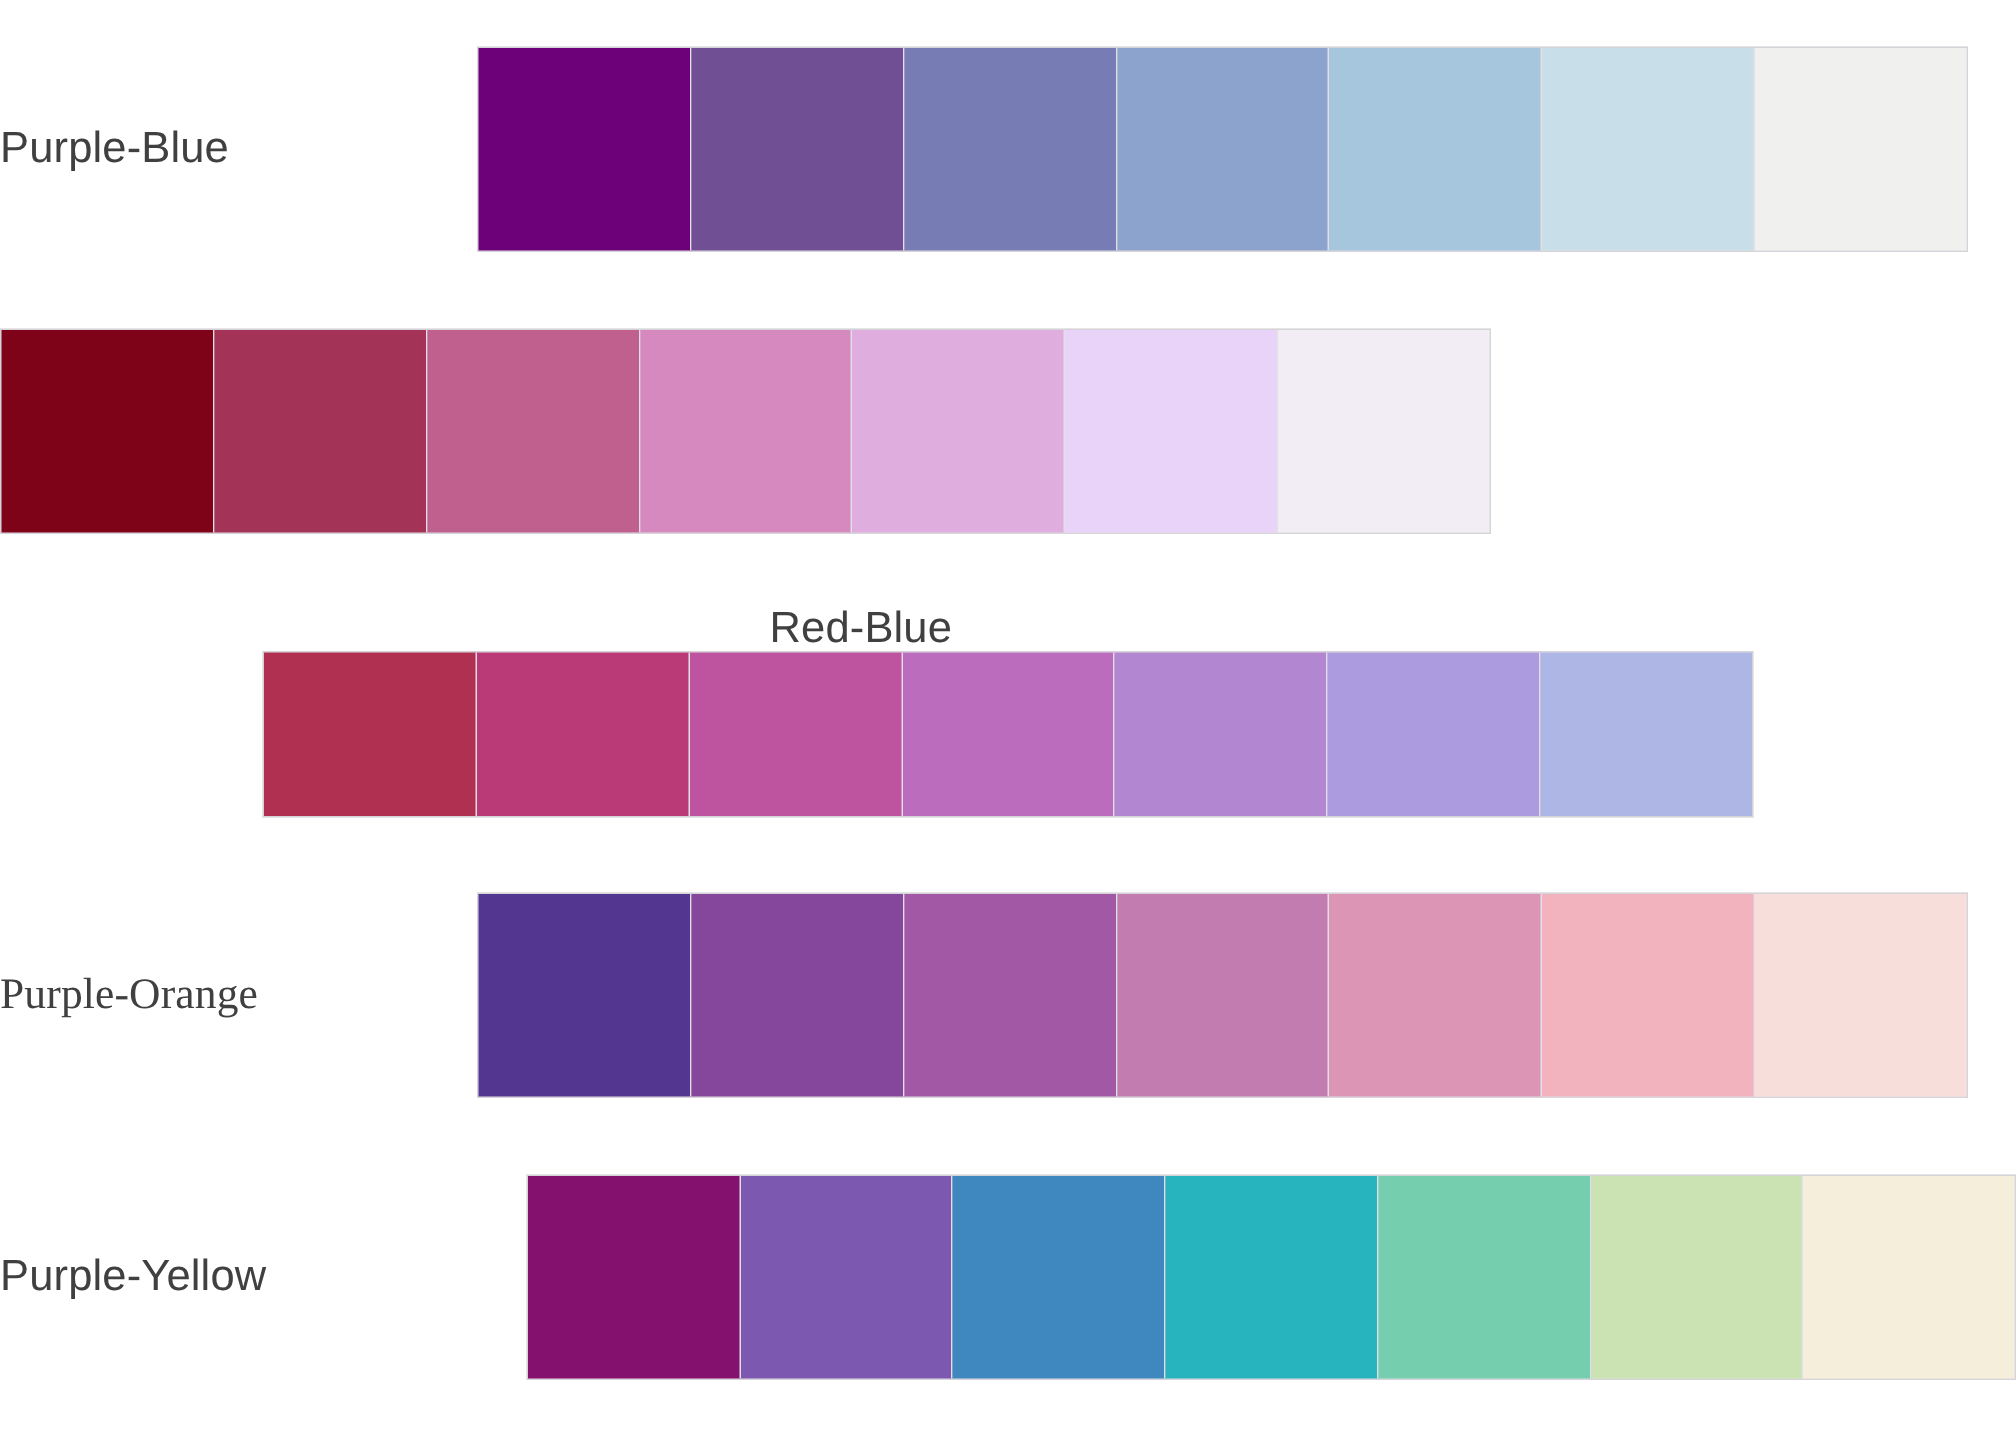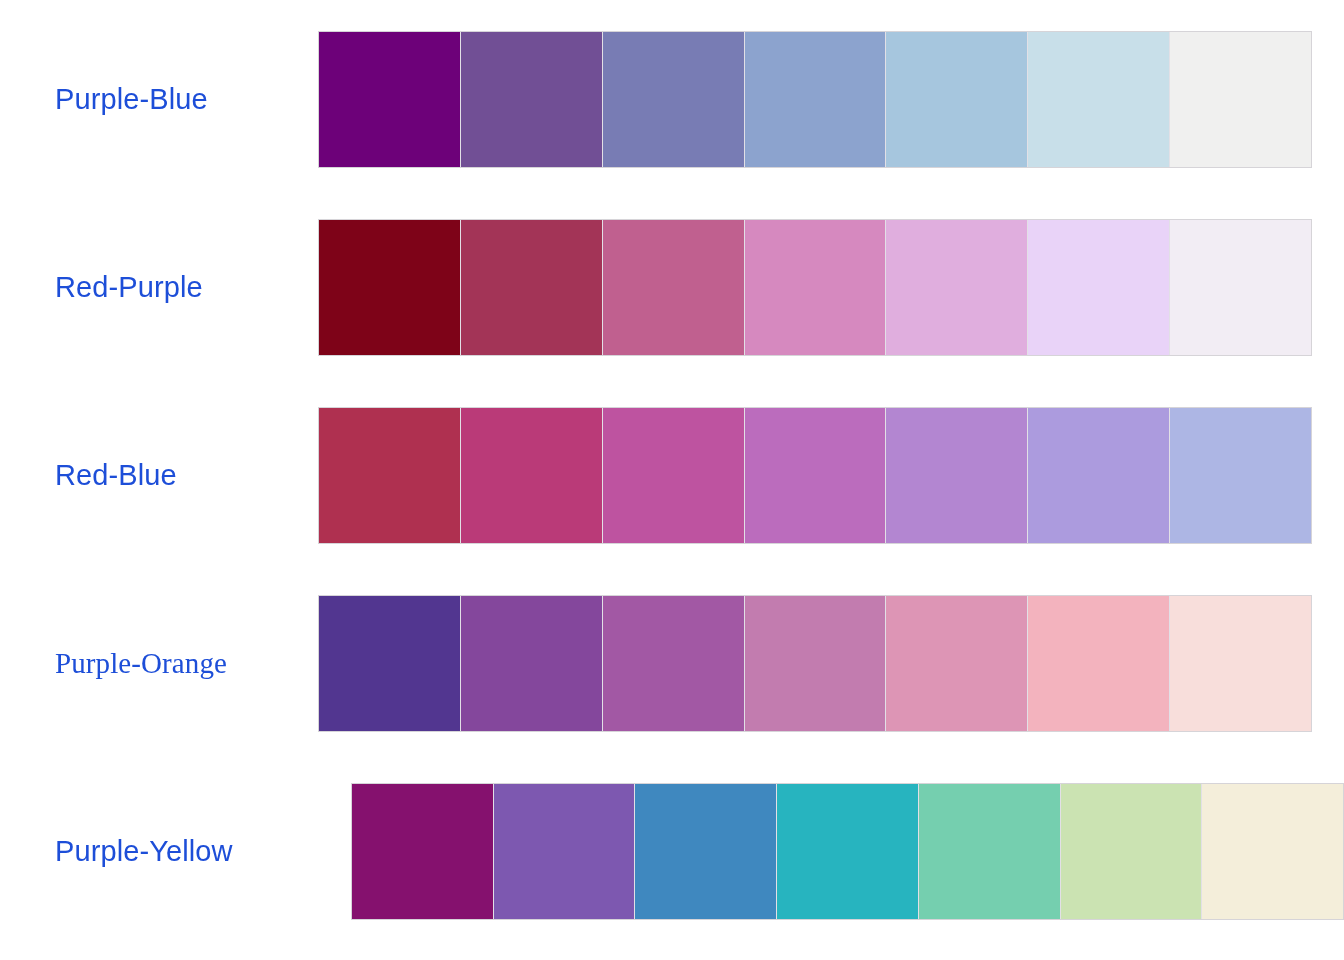--- a/index.html
+++ b/index.html
@@ -26,24 +26,23 @@
     left: 0;
     width: 1344px;
     height: 140px;
     display: flex;
     align-items: center;
   }
 
   .row-label {
     width: 318px;
     box-sizing: border-box;
-    padding-left: 55px;
     font-size: 29px;
     line-height: 1;
-    color: #1d4ed8;
+    color: #404040;
     white-space: nowrap;
     letter-spacing: 0.1px;
   }
 
   .ramp {
     position: relative;
     width: 994px;
     height: 137px;
     display: flex;
     box-sizing: border-box;
@@ -57,21 +56,21 @@
     border-right: 1px solid #e2e0e6;
     box-sizing: border-box;
   }
   .swatch:last-child {
     border-right: none;
   }
 
   
   .palette-row.r0 { top: 29px; }
   .palette-row.r1 { top: 217px; }
-  .palette-row.r2 { top: 405px; }
+  .palette-row.r2 { top: 405px; flex-direction: column; }
   .palette-row.r3 { top: 593px; font-family: Liberation Serif, serif; }
   .palette-row.r4 { top: 781px; gap: 33px; }
 </style>
 </head>
 <body style="background: rgb(255, 255, 255);">
 
 <div id="palette-figure">
 
   <div class="palette-row r0">
     <div class="row-label">Purple-Blue</div>
@@ -80,21 +79,20 @@
       <div class="swatch" style="background-color: rgb(113, 79, 149);"></div>
       <div class="swatch" style="background-color: rgb(120, 124, 180);"></div>
       <div class="swatch" style="background-color: rgb(140, 163, 206);"></div>
       <div class="swatch" style="background-color: rgb(166, 198, 222);"></div>
       <div class="swatch" style="background-color: rgb(200, 223, 233);"></div>
       <div class="swatch" style="background-color: rgb(240, 240, 239);"></div>
     </div>
   </div>
 
   <div class="palette-row r1">
-    <div class="row-label">Red-Purple</div>
     <div class="ramp">
       <div class="swatch" style="background-color: rgb(126, 3, 24);"></div>
       <div class="swatch" style="background-color: rgb(163, 52, 87);"></div>
       <div class="swatch" style="background-color: rgb(192, 96, 143);"></div>
       <div class="swatch" style="background-color: rgb(214, 137, 191);"></div>
       <div class="swatch" style="background-color: rgb(224, 174, 222);"></div>
       <div class="swatch" style="background-color: rgb(233, 211, 248);"></div>
       <div class="swatch" style="background-color: rgb(242, 237, 244);"></div>
     </div>
   </div>

